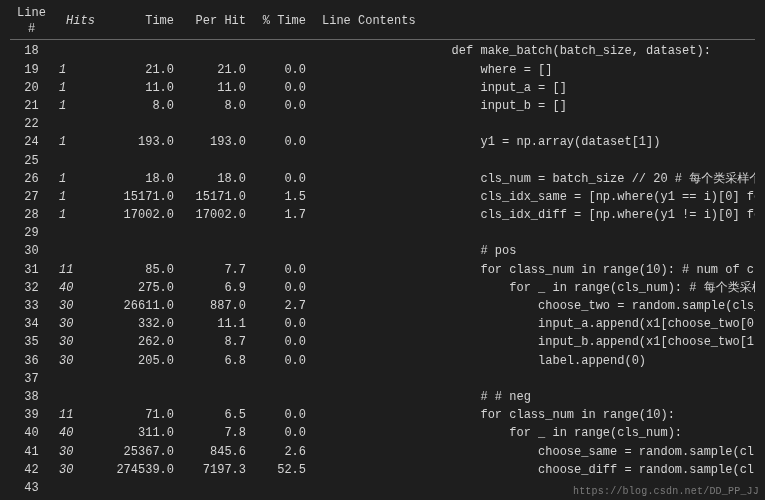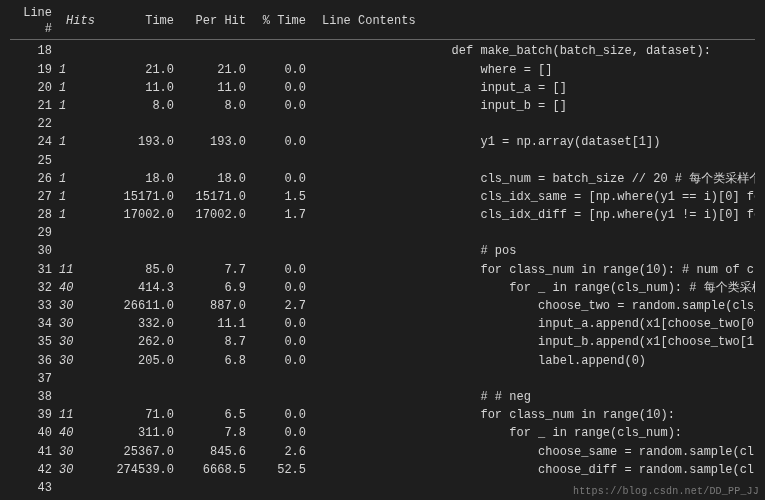--- a/index.html
+++ b/index.html
@@ -12,21 +12,21 @@
     line-height: 1.35;
   }
   body {
     width: 765px;
     height: 500px;
     overflow: hidden;
     position: relative;
   }
   .wrap { padding: 4px 10px 2px 10px; }
   table { border-collapse: collapse; width: 100%; table-layout: fixed; }
-  .c-line  { width: 48px;  text-align: right; padding-right: 6px; margin-top: 16px; }
+  .c-line  { width: 48px;  text-align: center; padding-right: 6px; margin-top: 16px; }
   .c-hits  { width: 50px;  padding-right: 6px; font-style: italic; }
   .c-time  { width: 72px;  text-align: right; padding-right: 6px; font-family: Liberation Mono, monospace; }
   .c-perhit{ width: 72px;  text-align: right; padding-right: 6px; }
   .c-pct   { width: 60px;  text-align: right; padding-right: 6px; }
   .c-code  { text-align: left; white-space: pre; overflow: hidden; padding-left: 10px; font-family: inherit; }
   thead th { font-weight: normal; padding-bottom: 2px; }
   .rule td { padding: 0; }
   .rule hr {
     border: none;
     border-top: 1px solid #666;
@@ -173,21 +173,21 @@
           <td class="c-line">31</td>
           <td class="c-hits">11</td>
           <td class="c-time">85.0</td>
           <td class="c-perhit">7.7</td>
           <td class="c-pct">0.0</td>
           <td class="c-code">                      for class_num in range(10): # num of classes</td>
         </tr>
         <tr>
           <td class="c-line">32</td>
           <td class="c-hits">40</td>
-          <td class="c-time">414.3</td>
+          <td class="c-time">275.0</td>
           <td class="c-perhit">6.9</td>
           <td class="c-pct">0.0</td>
           <td class="c-code">                          for _ in range(cls_num): # 每个类采样个数</td>
         </tr>
         <tr>
           <td class="c-line">33</td>
           <td class="c-hits">30</td>
           <td class="c-time">26611.0</td>
           <td class="c-perhit">887.0</td>
           <td class="c-pct">2.7</td>
@@ -254,21 +254,21 @@
           <td class="c-hits">30</td>
           <td class="c-time">25367.0</td>
           <td class="c-perhit">845.6</td>
           <td class="c-pct">2.6</td>
           <td class="c-code">                              choose_same = random.sample(cls_idx_same[class_num].tolist(), 1)</td>
         </tr>
         <tr>
           <td class="c-line">42</td>
           <td class="c-hits">30</td>
           <td class="c-time">274539.0</td>
-          <td class="c-perhit">6668.5</td>
+          <td class="c-perhit">7197.3</td>
           <td class="c-pct">52.5</td>
           <td class="c-code">                              choose_diff = random.sample(cls_idx_diff[class_num].tolist(), 1)</td>
         </tr>
         <tr>
           <td class="c-line">43</td>
           <td class="c-hits"></td>
           <td class="c-time"></td>
           <td class="c-perhit"></td>
           <td class="c-pct"></td>
           <td class="c-code"></td>

